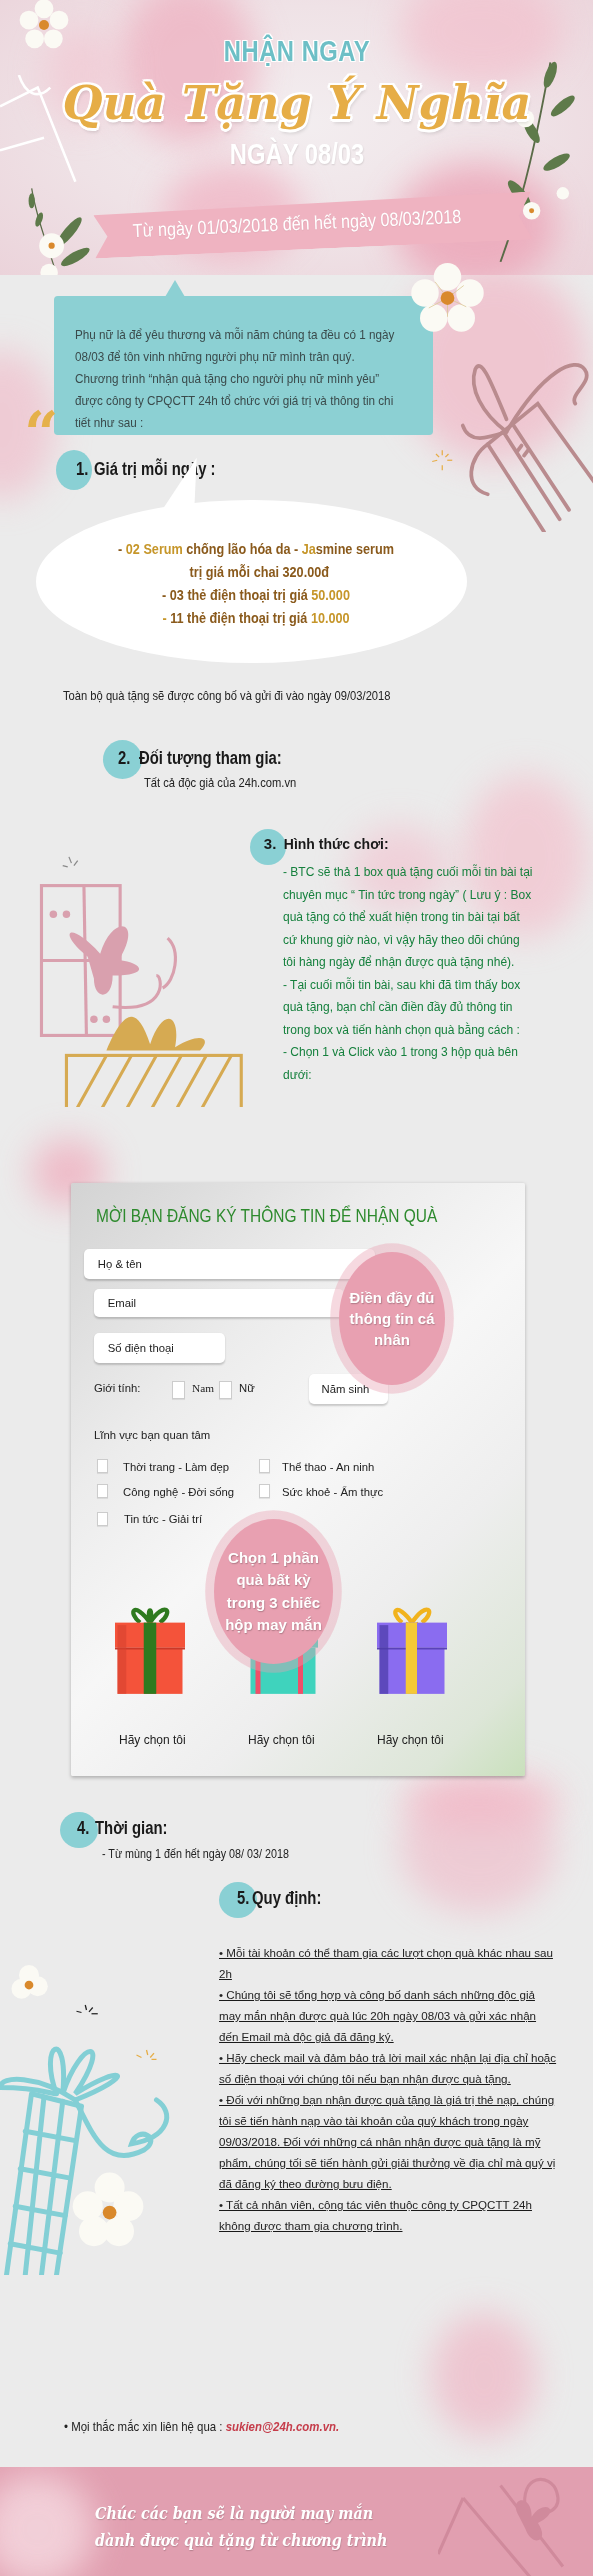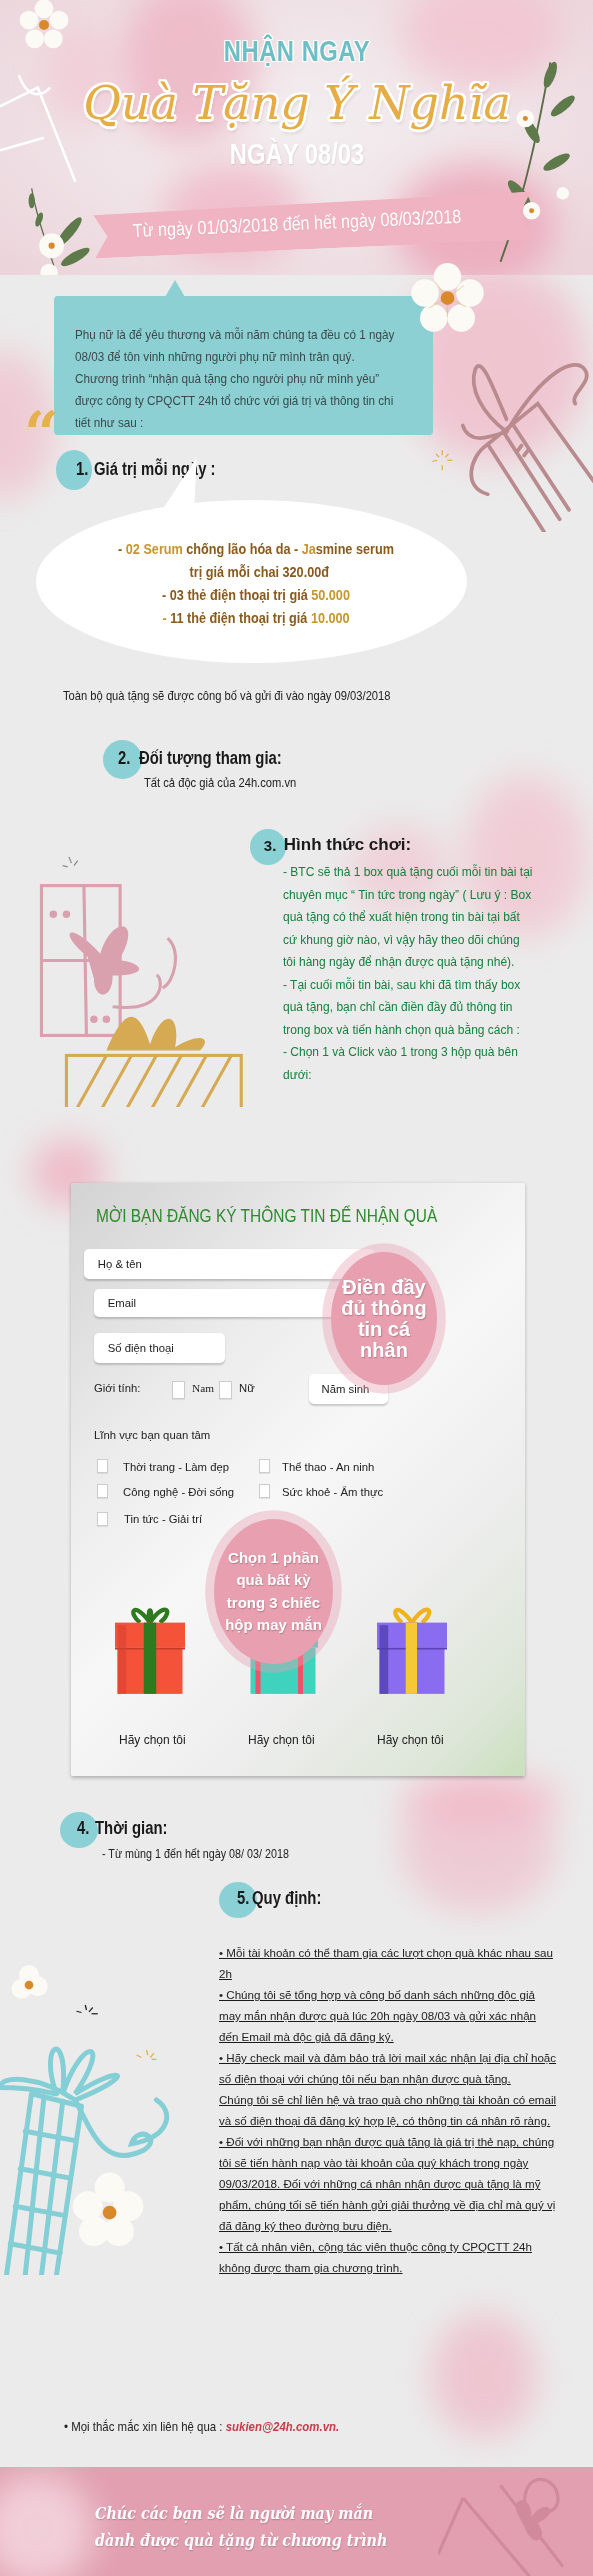--- a/index.html
+++ b/index.html
@@ -7,21 +7,21 @@
   body { position: relative; height: 2576px; overflow: hidden; font-family: "Liberation Sans", sans-serif; color: #1a1a1a; }
 
   .blob { position: absolute; border-radius: 50%; filter: blur(17.5px); pointer-events: none; }
   .abs { position: absolute; }
 
   
   .hero { position: absolute; left: 0; top: 0; width: 594px; height: 275px;
     background: radial-gradient(ellipse at 50% 45%, #f3eef0 0%, #efe2e6 55%, #ebd3da 100%); overflow: hidden; }
   .hero-t1 { position: absolute; left: 0; width: 594px; top: 35px; text-align: center; font-family: "Liberation Sans", sans-serif; font-weight: bold; font-size: 29px; color: #6dbfc6; letter-spacing: 0.6px; transform: scaleX(0.82);
     text-shadow: 0 0 1.9px #fff, 0 0 1.9px #fff, 1.3px 1.3px 0 #fff, -1.3px -1.3px 0 #fff, 1.3px -1.3px 0 #fff, -1.3px 1.3px 0 #fff; }
-  .hero-t2 { position: absolute; left: 0; width: 594px; top: 76px; text-align: center; font-family: "DejaVu Serif", serif; font-style: italic; font-weight: normal; font-size: 46px; color: #e6ad46;
+  .hero-t2 { position: absolute; left: 0; width: 594px; top: 76px; text-align: center; font-family: "DejaVu Serif", serif; font-style: italic; font-weight: bold; font-size: 46px; color: #e6ad46;
     text-shadow: 1.9px 1.9px 0 #fff, -1.9px -1.9px 0 #fff, 1.9px -1.9px 0 #fff, -1.9px 1.9px 0 #fff, 0 2.5px 0 #fff, 2.5px 0 0 #fff, 0 -2.5px 0 #fff, -2.5px 0 0 #fff, 1.3px 3.8px 3.8px rgba(0,0,0,0.15); }
   .hero-t3 { position: absolute; left: 0; width: 594px; top: 138px; text-align: center; font-weight: bold; font-size: 29px; color: #fff; transform: scaleX(0.82); text-shadow: 0.6px 1.3px 1.9px rgba(0,0,0,0.12); }
   .ribbon { position: absolute; left: 94px; top: 201px; width: 438px; height: 48px; background: #efb3c1; transform: rotate(-2.5deg); clip-path: polygon(0 10%, 100% 0, 97% 50%, 100% 100%, 0 100%, 3% 55%); }
   .ribbon-text { position: absolute; left: 94px; top: 213px; width: 406px; text-align: center; font-size: 19px; color: #fff; transform: rotate(-2.5deg) scaleX(0.85); font-weight: normal; text-shadow: 0 0.6px 1.3px rgba(0,0,0,0.08); }
 
   
   .intro { position: absolute; left: 54px; top: 296px; width: 379px; height: 139px; background: #8cd0d3; border-radius: 3.8px; padding: 27.5px 19px 0 21px; }
   .intro::before { content: ""; position: absolute; left: 111px; top: -16.3px; border-left: 10px solid transparent; border-right: 10px solid transparent; border-bottom: 17.5px solid #8cd0d3; }
   .intro p { font-size: 13px; line-height: 22px; color: #3a4a4b; transform: scaleX(0.9); transform-origin: left; width: 363px; }
   .quote { position: absolute; left: 24px; top: 403px; font-family: "DejaVu Serif", serif; font-weight: bold; font-size: 60px; color: #e5b14a; line-height: 1; }
@@ -210,21 +210,21 @@
 <div class="sec-h" style="left:103px;top:740px;">
   <div class="sec-dot" style="width:39px;height:39px;"></div>
   <span class="sec-num" style="margin-left:15px;margin-top:7.5px">2.</span>
   <span class="sec-title" style="margin-top:7.5px;margin-left:6.3px">Đối tượng tham gia:</span>
 </div>
 <div class="plain" style="left:144px;top:775px;">Tất cả độc giả của 24h.com.vn</div>
 
 <div class="sec-h" style="left:250px;top:829px;">
   <div class="sec-dot" style="width:36px;height:36px;"></div>
   <span class="sec-num" style="margin-left:13.8px;margin-top:6.3px;transform:none;font-size:15px">3.</span>
-  <span class="sec-title" style="margin-top:6.3px;margin-left:7.5px;transform:none;font-size:17px">Hình thức chơi:</span>
+  <span class="sec-title" style="margin-top:6.3px;margin-left:7.5px;transform:none;font-size:14px">Hình thức chơi:</span>
 </div>
 <div class="body3">
   <p>-    BTC sẽ thả 1 box quà tặng cuối mỗi tin bài tại chuyên mục “ Tin tức trong ngày” ( Lưu ý : Box quà tặng có thể xuất hiện trong tin bài tại bất cứ khung giờ nào, vì vậy hãy theo dõi chúng tôi hàng ngày để nhận được quà tặng nhé).</p>
   <p>-    Tại cuối mỗi tin bài, sau khi đã tìm thấy box quà tặng, bạn chỉ cần điền đầy đủ thông tin trong box và tiến hành chọn quà bằng cách :</p>
   <p>-    Chọn 1 và Click  vào 1 trong 3 hộp quà bên dưới:</p>
 </div>
 
 <svg class="abs" style="left:19px;top:844px" width="231" height="263" viewBox="0 0 370 420">
   <g stroke="#d9a0ae" stroke-width="5" fill="none">
       <rect x="36" y="66" width="126" height="240"></rect>
@@ -303,41 +303,40 @@
         <rect x="4" y="76" width="104" height="74" fill="#8a6cf0"></rect>
       <rect x="0" y="76" width="112" height="3" fill="#5a43b8"></rect>
         <rect x="4" y="40" width="14" height="110" fill="#4a3aa5" opacity=".7"></rect>
       <rect x="46" y="36" width="18" height="114" fill="#f5c936"></rect>
     </svg>
   </div>
   <div class="gift-lbl" style="left:48px;top:550px;">Hãy chọn tôi</div>
   <div class="gift-lbl" style="left:177px;top:550px;">Hãy chọn tôi</div>
   <div class="gift-lbl" style="left:306px;top:550px;">Hãy chọn tôi</div>
 
-  <div class="pink-circle" style="left:260px;top:69px;width:106px;height:133px;font-size:20px;line-height:21px;padding:0 6.3px">Điền đầy đủ thông tin cá nhân</div>
+  <div class="pink-circle" style="left:268px;top:69px;width:106px;height:133px;font-size:15px;line-height:21px;padding:0 6.3px">Điền đầy đủ thông tin cá nhân</div>
   <div class="pink-circle" style="left:143px;top:336px;width:119px;height:145px;font-size:15px;line-height:22.5px;padding:0 5px">Chọn 1 phần quà bất kỳ trong 3 chiếc hộp may mắn</div>
 </div>
 
 <div class="sec-h" style="left:60px;top:1812px;">
   <div class="sec-dot" style="width:38px;height:36px;"></div>
   <span class="sec-num" style="margin-left:17px;margin-top:6.3px">4.</span>
   <span class="sec-title" style="margin-top:6.3px">Thời gian:</span>
 </div>
 <div class="plain" style="left:102px;top:1847px;font-size:12.5px">-   Từ mùng 1 đến hết ngày 08/ 03/ 2018</div>
 
 <div class="sec-h" style="left:219px;top:1882px;">
   <div class="sec-dot" style="width:38px;height:36px;"></div>
   <span class="sec-num" style="margin-left:17.5px;margin-top:6.3px">5.</span>
   <span class="sec-title" style="margin-top:6.3px;margin-left:1.3px">Quy định:</span>
 </div>
 <div class="rules">
   <p>•   Mỗi tài khoản có thể tham gia các lượt chọn quà khác nhau sau 2h</p>
   <p>•   Chúng tôi sẽ tổng hợp và công bố danh sách những độc giả may mắn nhận được quà lúc 20h ngày 08/03 và gửi xác nhận đến Email mà độc giả đã đăng ký.</p>
   <p>•   Hãy check mail và đảm bảo trả lời mail xác nhận lại địa chỉ hoặc số điện thoại với chúng tôi nếu bạn nhận được quà tặng.</p>
-  <p>     Chúng tôi sẽ chỉ liên hệ và trao quà cho những tài khoản có email và số điện thoại đã đăng ký hợp lệ, có thông tin cá nhân rõ ràng.</p>
   <p>•   Đối với những bạn nhận được quà tặng là giá trị thẻ nạp, chúng tôi sẽ tiến hành nạp vào tài khoản của quý khách trong ngày 09/03/2018. Đối với những cá nhân nhận được quà tặng là mỹ phẩm, chúng tối sẽ tiến hành gửi giải thưởng về địa chỉ mà quý vị đã đăng ký theo đường bưu điện.</p>
   <p>•   Tất cả nhân viên, cộng tác viên thuộc công ty CPQCTT 24h không được tham gia chương trình.</p>
 </div>
 
 <svg class="abs" style="left:0;top:1950px" width="188" height="325" viewBox="0 0 300 520">
   <g stroke="#83cfd5" stroke-width="8" fill="none" stroke-linecap="round">
     <path d="M50 230 L10 520 M130 250 L90 520 M50 230 L130 250"></path>
     <path d="M40 290 L120 305 M32 350 L112 365 M24 410 L104 425 M16 470 L96 485 M70 235 L40 520 M100 242 L66 520"></path>
     <path d="M90 230 C 60 150, 110 120, 100 230 C 130 140, 180 140, 120 230 C 200 180, 220 200, 120 240 C 60 200, 0 200, 0 220 C 60 220, 80 230, 90 230"></path>
     <path d="M120 240 C 150 300, 170 350, 230 320 C 260 300, 220 280, 210 310 C 270 300, 280 260, 250 240"></path>

